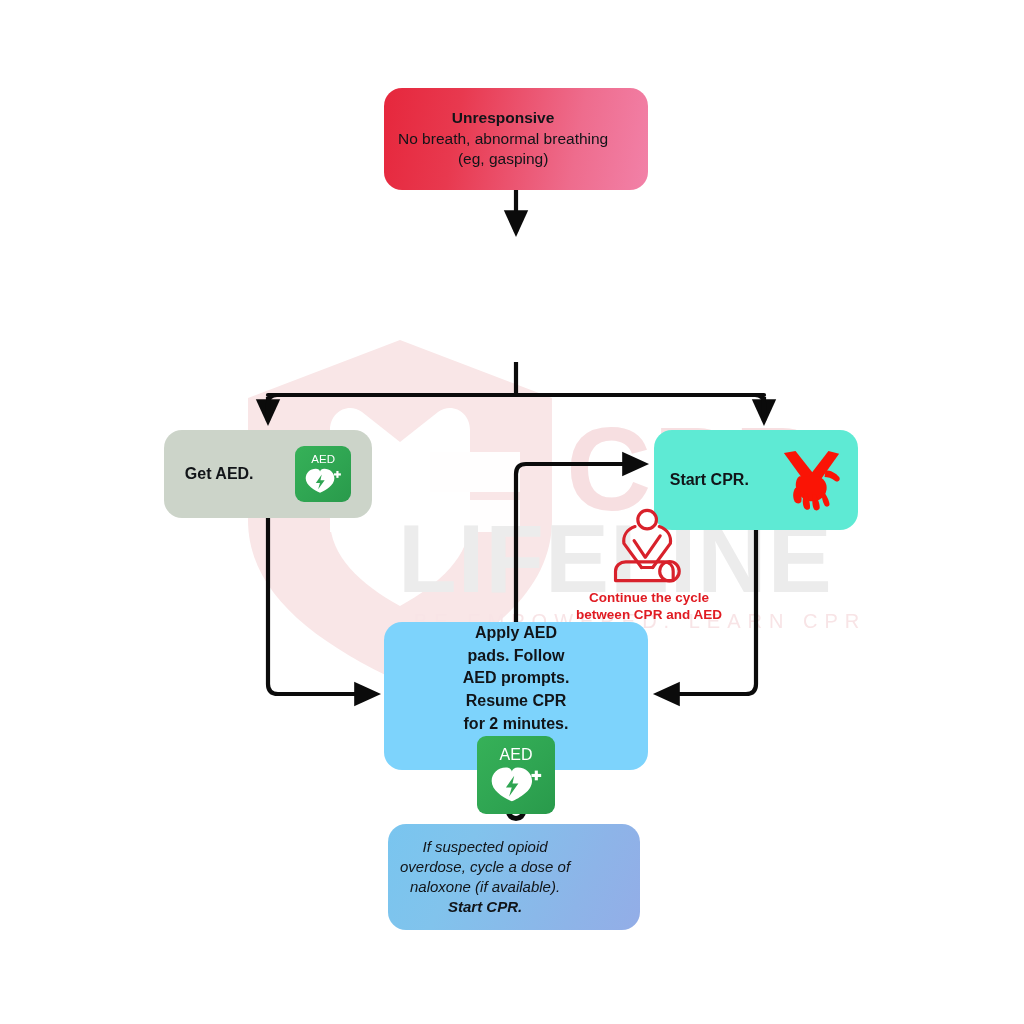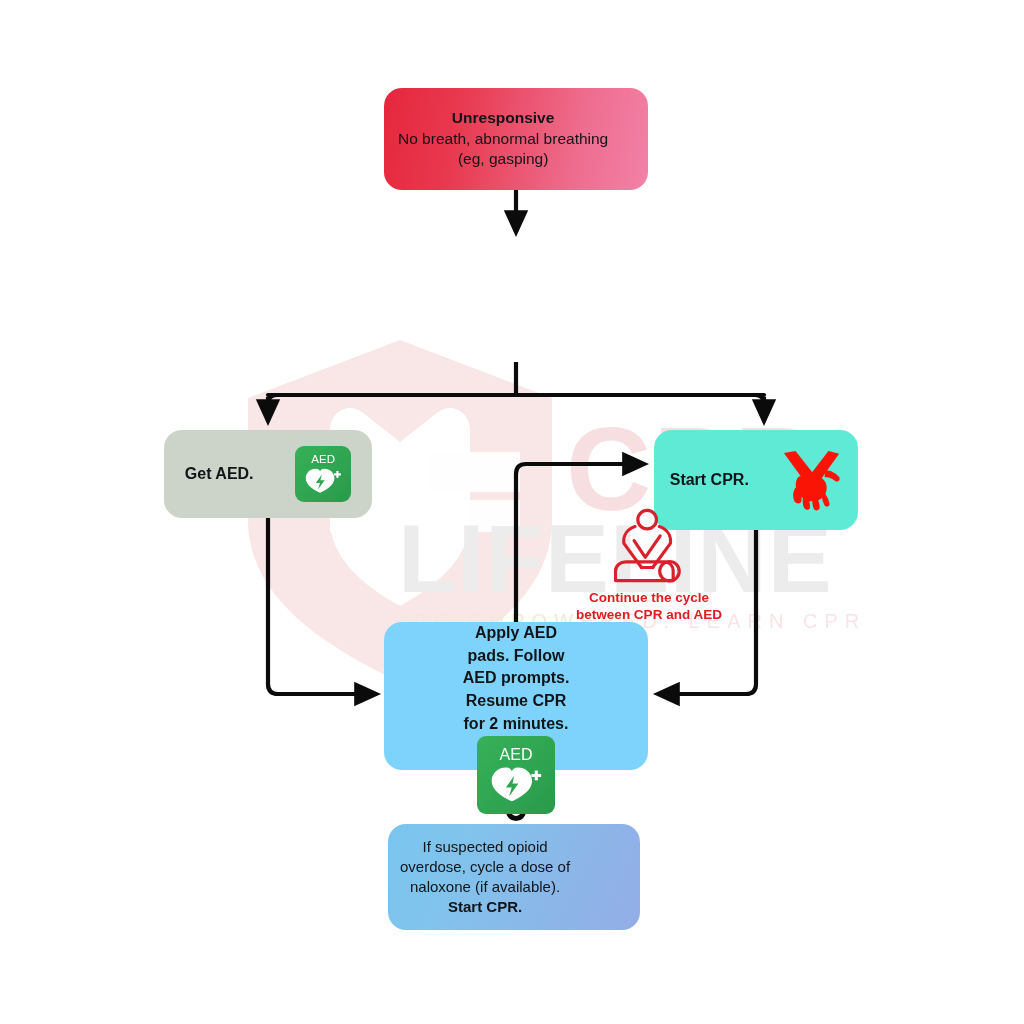--- a/index.html
+++ b/index.html
@@ -91,21 +91,21 @@
     align-items: center; justify-content: space-evenly;
     font-size: 16px;
   }
   #node-applyaed .txt { font-weight: 700; line-height: 1.42; }
 
   #node-naloxone {
     left: 388px; top: 824px; width: 252px; height: 106px;
     background: linear-gradient(115deg, #79c5ef 0%, #81c3ec 30%, #8db4e8 75%, #93ade7 100%);
     font-size: 15px;
   }
-  #node-naloxone .txt { padding: 0 12px; }
+  #node-naloxone .txt { padding: 0 12px; font-style: italic; }
 
   
   .aed-icon {
     border-radius: 9px;
     background: linear-gradient(135deg, #36b158 0%, #2fa552 55%, #299a4b 100%);
     display: flex; flex-direction: column;
     align-items: center; justify-content: center;
     flex: 0 0 auto;
   }
   .aed-icon .aed-label {

